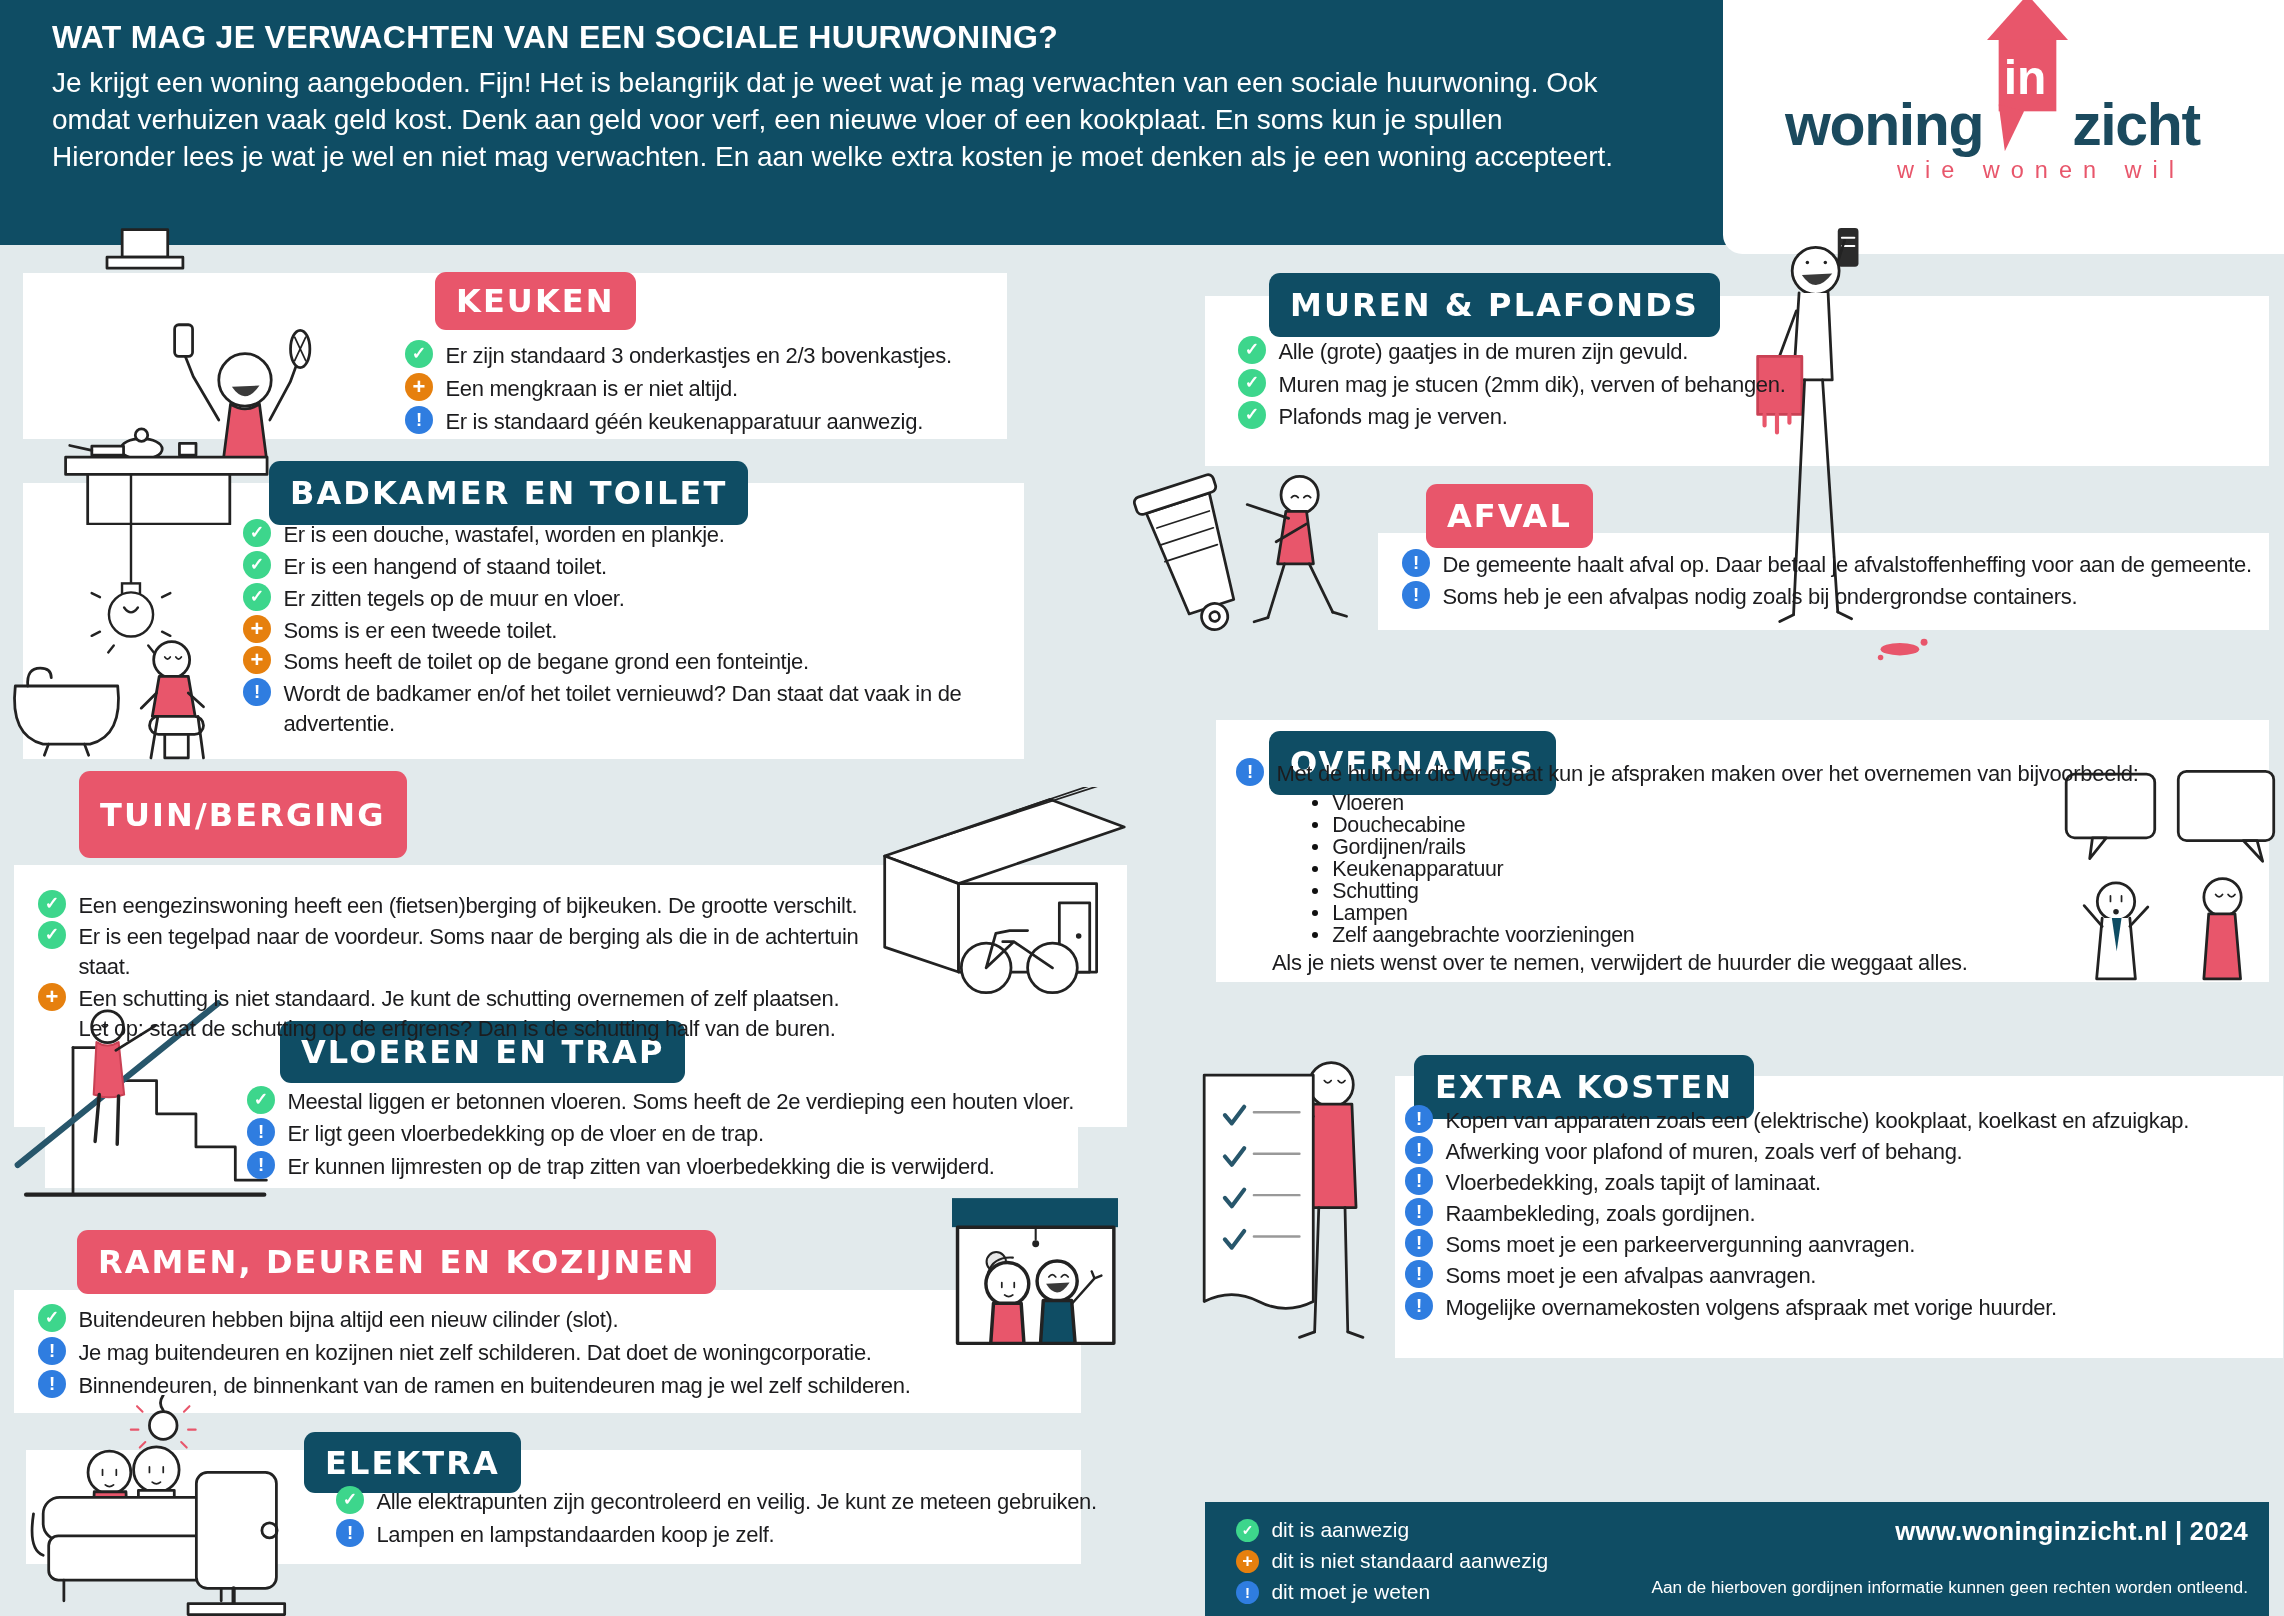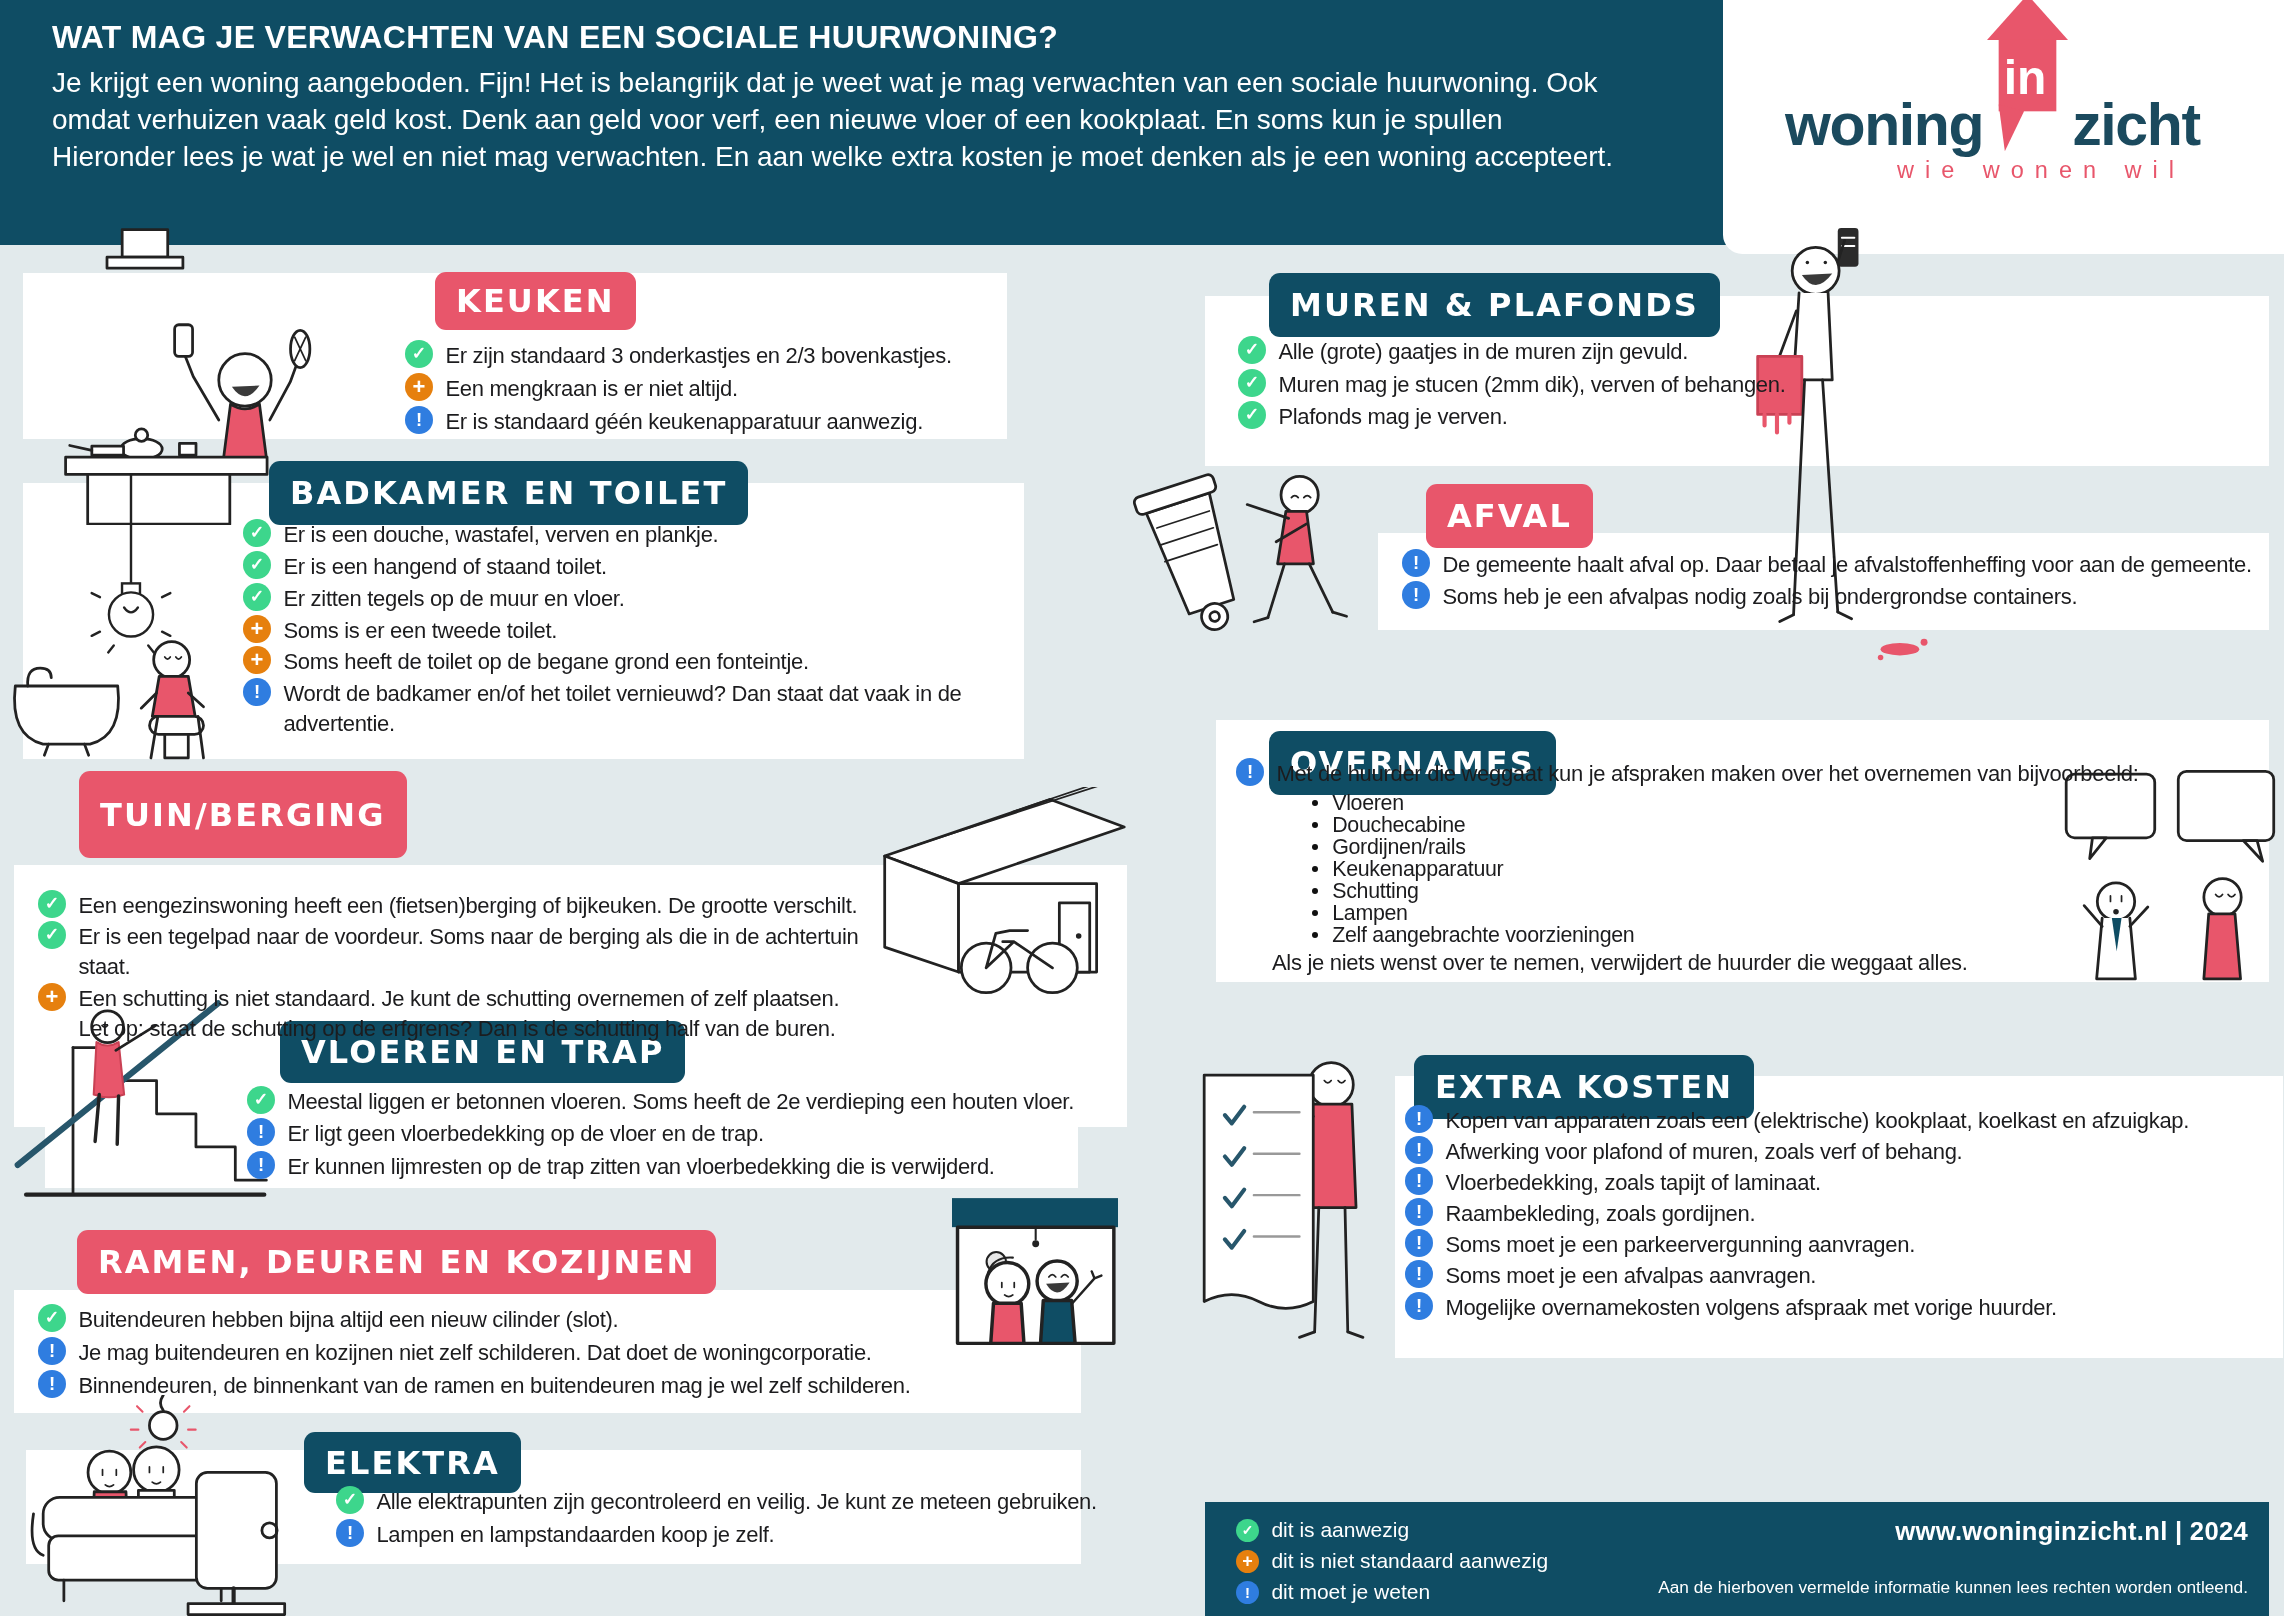--- a/index.html
+++ b/index.html
@@ -347,21 +347,21 @@
   <div class="abs row" style="left:1238px;top:401px">
     <span class="ico check">✓</span>
     <span class="txt">
         <span>Plafonds mag je verven.</span>
       </span>
   </div>
 
   <div class="abs row" style="left:243px;top:519px">
     <span class="ico check">✓</span>
     <span class="txt">
-        <span>Er is een douche, wastafel, verven en plankje.</span>
+        <span>Er is een douche, wastafel, worden en plankje.</span>
       </span>
   </div>
   <div class="abs row" style="left:243px;top:551px">
     <span class="ico check">✓</span>
     <span class="txt">
         <span>Er is een hangend of staand toilet.</span>
       </span>
   </div>
   <div class="abs row" style="left:243px;top:583px">
     <span class="ico check">✓</span>
@@ -560,16 +560,16 @@
   </div>
   <div class="abs legend-row" style="left:1236px;top:1549px">
     <span class="ico plus">+</span>
     <span>dit is niet standaard aanwezig</span>
   </div>
   <div class="abs legend-row" style="left:1236px;top:1580px">
     <span class="ico info">!</span>
     <span>dit moet je weten</span>
   </div>
   <div class="abs site" style="right:36px;top:1517px">www.woninginzicht.nl | 2024</div>
-  <div class="abs disclaimer" style="right:36px;top:1577px">Aan de hierboven vermelde informatie kunnen lees rechten worden ontleend.</div>
+  <div class="abs disclaimer" style="right:36px;top:1577px">Aan de hierboven gordijnen informatie kunnen geen rechten worden ontleend.</div>
 
 </div>
 
 
 </body></html>

